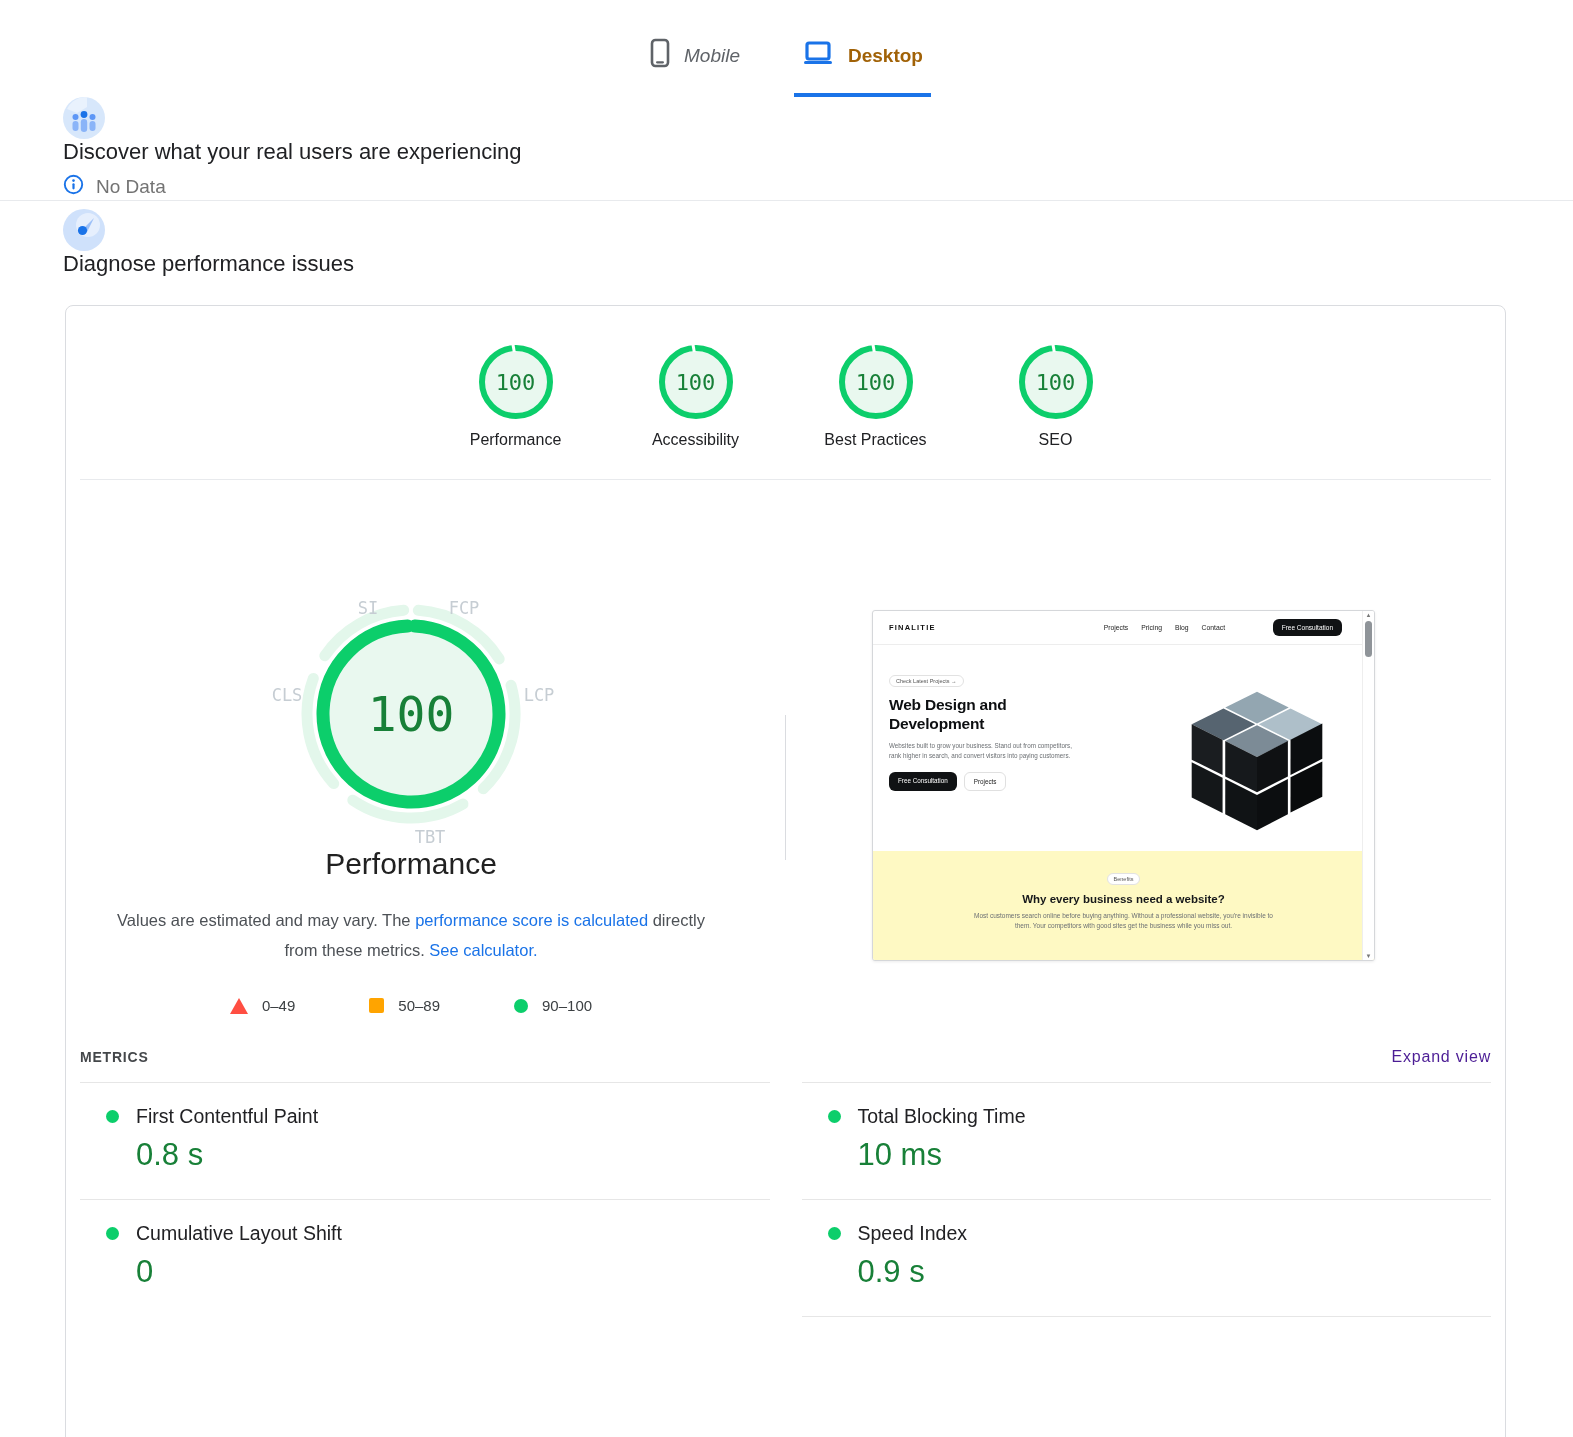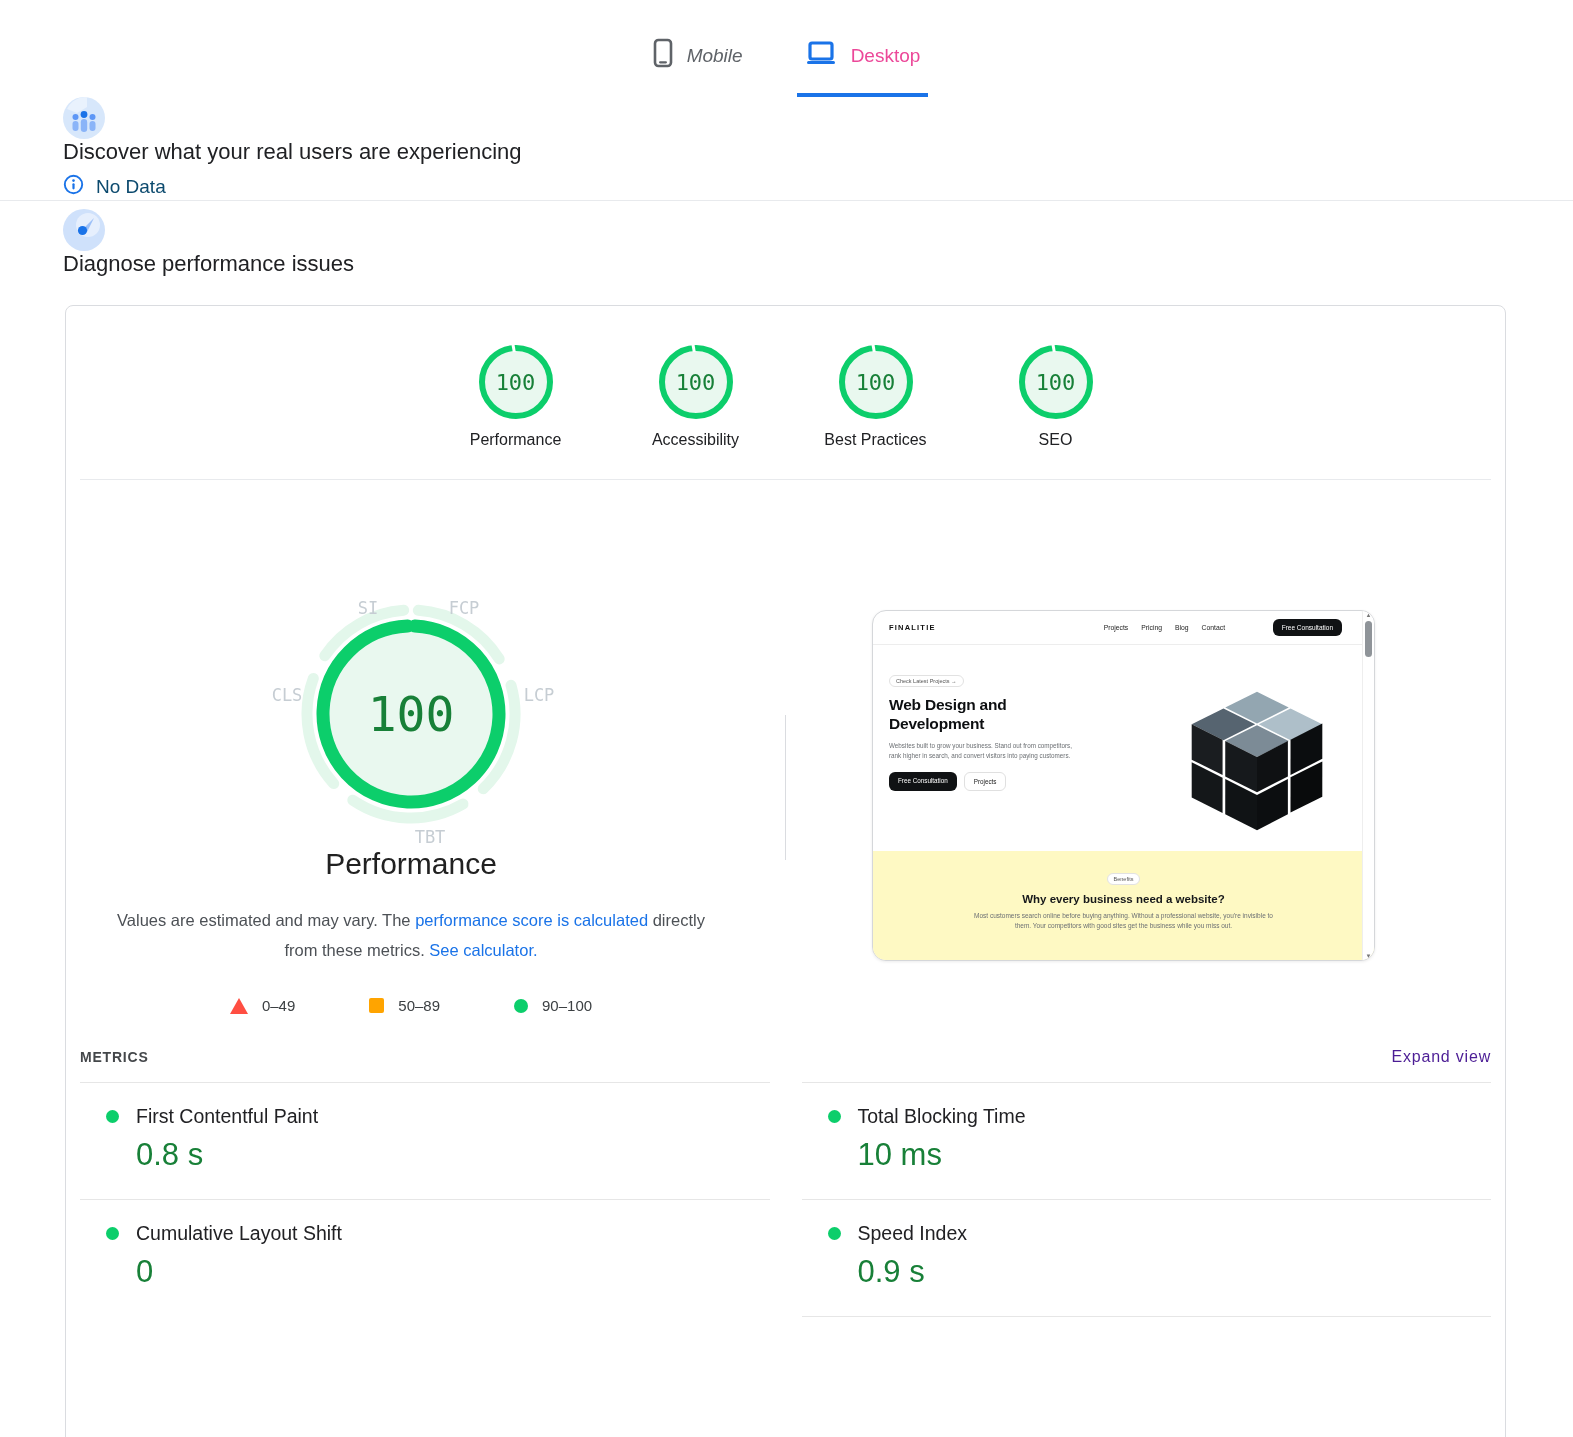--- a/index.html
+++ b/index.html
@@ -8,32 +8,32 @@
     width: 1573px; height: 1437px; position: relative;
     background: #fff; color: #202124;
     font-family: "Liberation Sans", sans-serif;
   }
 
   
   .tabbar { display: flex; justify-content: center; gap: 46px; padding-top: 26px; }
   .tab { position: relative; display: flex; align-items: center; gap: 14px;
          font-size: 19px; font-weight: 500; padding: 12px 8px 24px; cursor: pointer; }
   .tab-mobile { color: #5f6368; font-style: italic; }
-  .tab-desktop { color: #ec4899; }
+  .tab-desktop { color: #a16207; font-weight: bold; }
   .tab-desktop::after { content: ''; position: absolute; left: 0; right: 0; bottom: 0;
          height: 4px; background: #1a73e8; }
 
   
   .section-row { display: flex; align-items: flex-start; padding: 0 63px; flex-direction: column; }
   .row-discover { height: 104px; border-bottom: 1px solid #e8eaed; }
   .row-diagnose { height: 112px; padding-top: 8px; }
   .section-icon { width: 42px; height: 42px; border-radius: 50%; margin-right: 22px; flex: none; }
   .section-title { font-size: 22px; font-weight: 500; color: #202124; }
   .spacer { flex: 1; }
-  .no-data { display: flex; align-items: center; gap: 12px; color: #0c4a6e;
+  .no-data { display: flex; align-items: center; gap: 12px; color: #737373;
              font-size: 19px; cursor: pointer; }
 
   
   .card { position: absolute; left: 65px; top: 305px; width: 1441px; height: 1170px;
           border: 1px solid #dadce0; border-radius: 8px; background: #fff; }
 
   
   .cats { display: flex; justify-content: center; gap: 58px; padding-top: 39px; }
   .cat { width: 122px; text-align: center; cursor: pointer; }
   .cat-circle { position: relative; width: 74px; height: 74px; margin: 0 auto 12px;
@@ -60,21 +60,21 @@
   .legend-item { display: flex; align-items: center; gap: 14px;
                  font-size: 15px; color: #3c4043; }
   .tri { width: 0; height: 0; border-left: 9px solid transparent;
          border-right: 9px solid transparent; border-bottom: 16px solid #ff4e42; }
   .sq  { width: 15px; height: 15px; background: #ffa400; border-radius: 2px; }
   .dot-lg { width: 14px; height: 14px; background: #0cce6b; border-radius: 50%; }
 
   
   .shot-panel { flex: 1; padding: 130px 0 0 116px; }
   .thumb { position: relative; width: 503px; height: 351px; background: #fff;
-           border: 1px solid #d5d7da; border-radius: 14px; overflow: hidden;
+           border: 1px solid #d5d7da; border-radius: 3px; overflow: hidden;
            box-shadow: 0 1px 3px rgba(0,0,0,.08); cursor: pointer; }
   .t-scroll { position: absolute; top: 0; right: 0; bottom: 0; width: 12px;
               border-left: 1px solid #eee; background: #fff; }
   .t-thumbbar { position: absolute; top: 10px; left: 2px; width: 7px; height: 36px;
                 background: #8f9499; border-radius: 4px; }
   .t-arrow { position: absolute; left: 0; width: 11px; text-align: center;
              font-size: 6px; color: #777; }
   .t-header { height: 34px; display: flex; align-items: center; gap: 10px;
               padding: 0 18px 0 16px; border-bottom: 1px solid #ededed; }
   .t-logo { font-size: 7.5px; font-weight: bold; letter-spacing: 1.2px; color: #111; }

